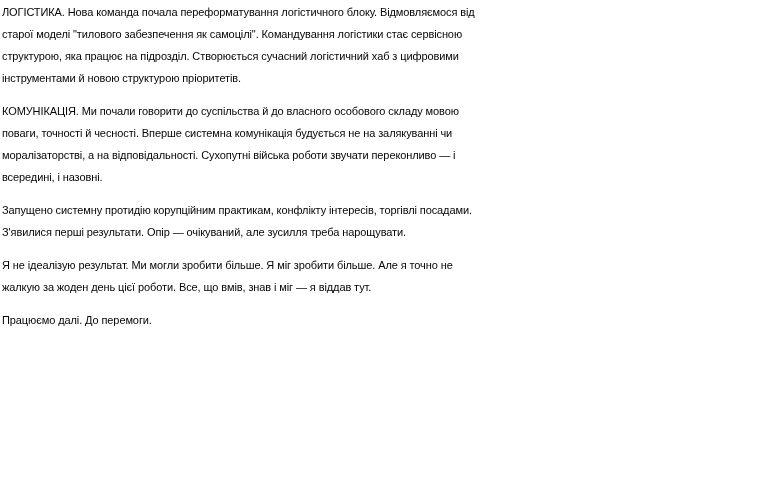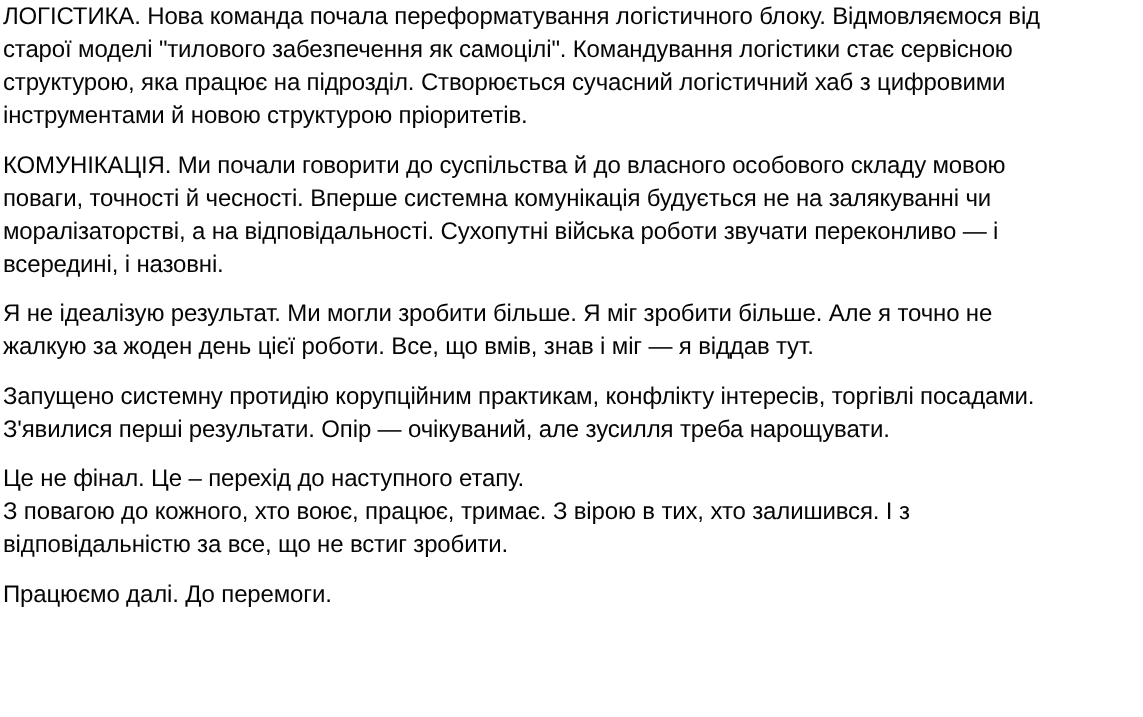--- a/index.html
+++ b/index.html
@@ -12,39 +12,36 @@
     overflow: hidden;
     background: #ffffff;
     font-family: "Liberation Sans", "DejaVu Sans", sans-serif;
     color: #050505;
   }
   .post {
     padding: 1px 2px 0 2px;
   }
   .post p {
     margin: 0 0 11px 0;
-    font-size: 16px;
+    font-size: 11px;
     line-height: 22px;
     letter-spacing: -0.1px;
     white-space: pre-line; 
   }
 </style>
 </head>
 <body>
 
 <div class="post">
   <p>ЛОГІСТИКА. Нова команда почала переформатування логістичного блоку. Відмовляємося від
 старої моделі "тилового забезпечення як самоцілі". Командування логістики стає сервісною
 структурою, яка працює на підрозділ. Створюється сучасний логістичний хаб з цифровими
 інструментами й новою структурою пріоритетів.</p>
   <p>КОМУНІКАЦІЯ. Ми почали говорити до суспільства й до власного особового складу мовою
 поваги, точності й чесності. Вперше системна комунікація будується не на залякуванні чи
 моралізаторстві, а на відповідальності. Сухопутні війська роботи звучати переконливо — і
 всередині, і назовні.</p>
+  <p>Запущено системну протидію корупційним практикам, конфлікту інтересів, торгівлі посадами.
+З'явилися перші результати. Опір — очікуваний, але зусилля треба нарощувати.</p>
   <p>Я не ідеалізую результат. Ми могли зробити більше. Я міг зробити більше. Але я точно не
 жалкую за жоден день цієї роботи. Все, що вмів, знав і міг — я віддав тут.</p>
-  <p>Запущено системну протидію корупційним практикам, конфлікту інтересів, торгівлі посадами.
-З'явилися перші результати. Опір — очікуваний, але зусилля треба нарощувати.</p>
-  <p>Це не фінал. Це – перехід до наступного етапу.
-З повагою до кожного, хто воює, працює, тримає. З вірою в тих, хто залишився. І з
-відповідальністю за все, що не встиг зробити.</p>
   <p>Працюємо далі. До перемоги.</p>
 </div>
 
 </body></html>

